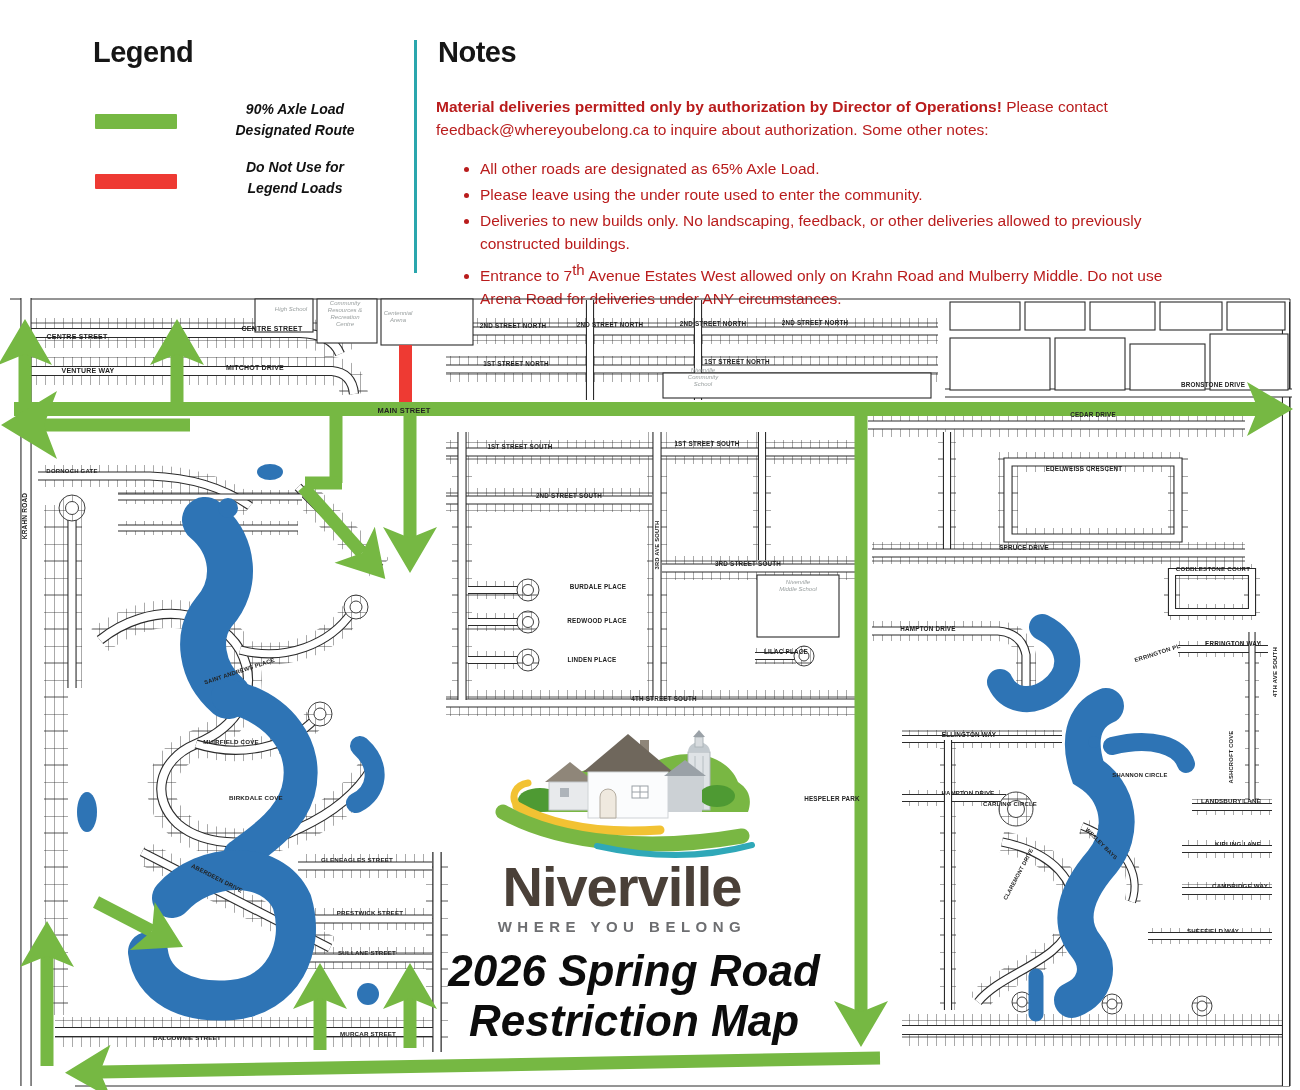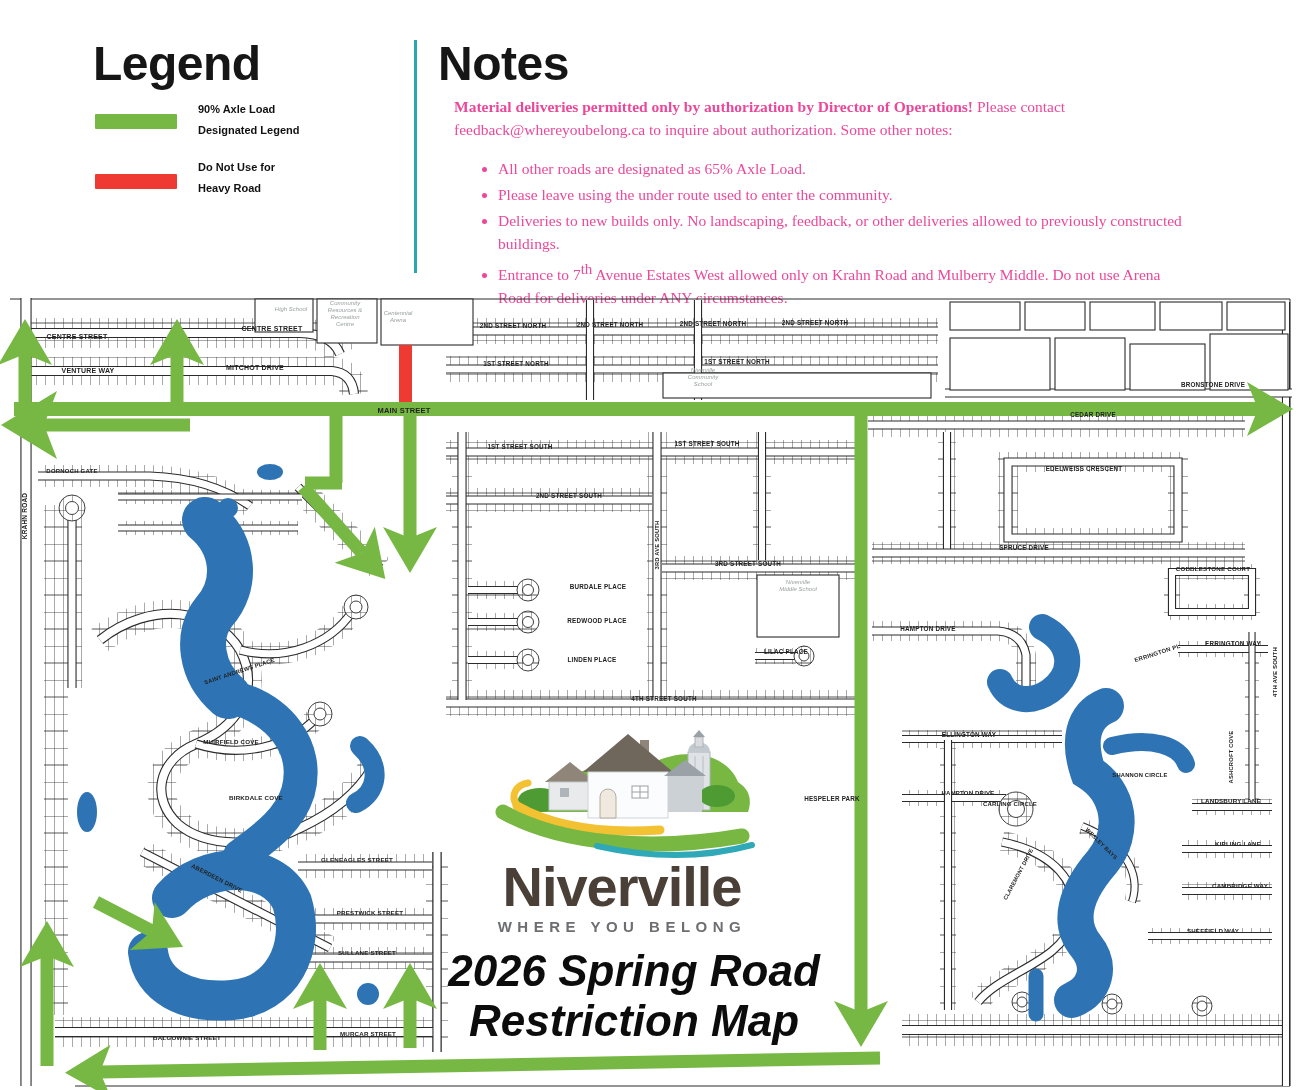--- a/index.html
+++ b/index.html
@@ -1,52 +1,52 @@
 <!DOCTYPE html>
 <html><head>
 <meta charset="utf-8">
 <style>
   html,body{margin:0;padding:0;background:#fff;}
   #page{position:relative;width:1300px;height:1090px;background:#fff;overflow:hidden;
         font-family:"Liberation Sans",sans-serif;color:#1c1c1c;}
-  .h-title{position:absolute;font-size:48px;font-weight:700;letter-spacing:-.5px;color:#161616;}
+  .h-title{position:absolute;font-size:29px;font-weight:700;letter-spacing:-.5px;color:#161616;}
   #legend-title{left:93px;top:36px;}
   #notes-title{left:438px;top:36px;}
   .swatch{position:absolute;width:82px;height:15px;border-radius:1px;}
   #swatch-green{left:95px;top:114px;}
   #swatch-red{left:95px;top:174px;}
-  .legend-label{position:absolute;left:198px;width:194px;
-                font-weight:700;font-size:11px;line-height:21px;color:#111;}
+  .legend-label{position:absolute;left:198px;width:194px;text-align:center;
+                font-weight:700;font-size:14px;line-height:21px;color:#111;font-style:italic;}
   #legend-label-1{top:99px;}
   #legend-label-2{top:157px;}
   #divider{position:absolute;left:414px;top:40px;width:3px;height:233px;background:#2aa6ad;}
-  #notes-body{position:absolute;left:454px;top:95px;width:748px;font-size:15.5px;line-height:23px;color:#ec4899;font-family:Liberation Serif, serif;}
+  #notes-body{position:absolute;left:436px;top:95px;width:748px;font-size:15.5px;line-height:23px;color:#b91c1c;}
   #notes-body p{margin:0 0 7px 0;}
   #notes-body ul{margin:16px;padding-left:28px;}
   #notes-body li{margin:0 0 3px 0;}
   #notes-body b{font-weight:700;}
   sup{font-size:15px;}
   #map-wrap{position:absolute;left:0;top:295px;width:1132px;height:795px;}
   svg text{font-family:"Liberation Sans",sans-serif;}
 </style>
 </head>
 <body>
 
 <div id="page">
 
   <div class="h-title" id="legend-title">Legend</div>
   <div class="swatch" id="swatch-green" style="background: rgb(118, 184, 67);"></div>
   <div class="legend-label" id="legend-label-1">
     <span style="display:block">90% Axle Load</span>
-    <span style="display:block">Designated Legend</span>
+    <span style="display:block">Designated Route</span>
   </div>
   <div class="swatch" id="swatch-red" style="background: rgb(238, 58, 51);"></div>
   <div class="legend-label" id="legend-label-2">
     <span style="display:block">Do Not Use for</span>
-    <span style="display:block">Heavy Road</span>
+    <span style="display:block">Legend Loads</span>
   </div>
   <div id="divider" style="background: rgb(42, 166, 173);"></div>
 
   <div class="h-title" id="notes-title">Notes</div>
   <div id="notes-body">
     <p><b>Material deliveries permitted only by authorization by Director of Operations!</b><span> Please contact </span><span>feedback@whereyoubelong.ca</span><span> to inquire about authorization. Some other notes:</span></p>
     <ul>
       <li>All other roads are designated as 65% Axle Load.</li>
       <li>Please leave using the under route used to enter the community.</li>
       <li>Deliveries to new builds only. No landscaping, feedback, or other deliveries allowed to previously constructed buildings.</li>

